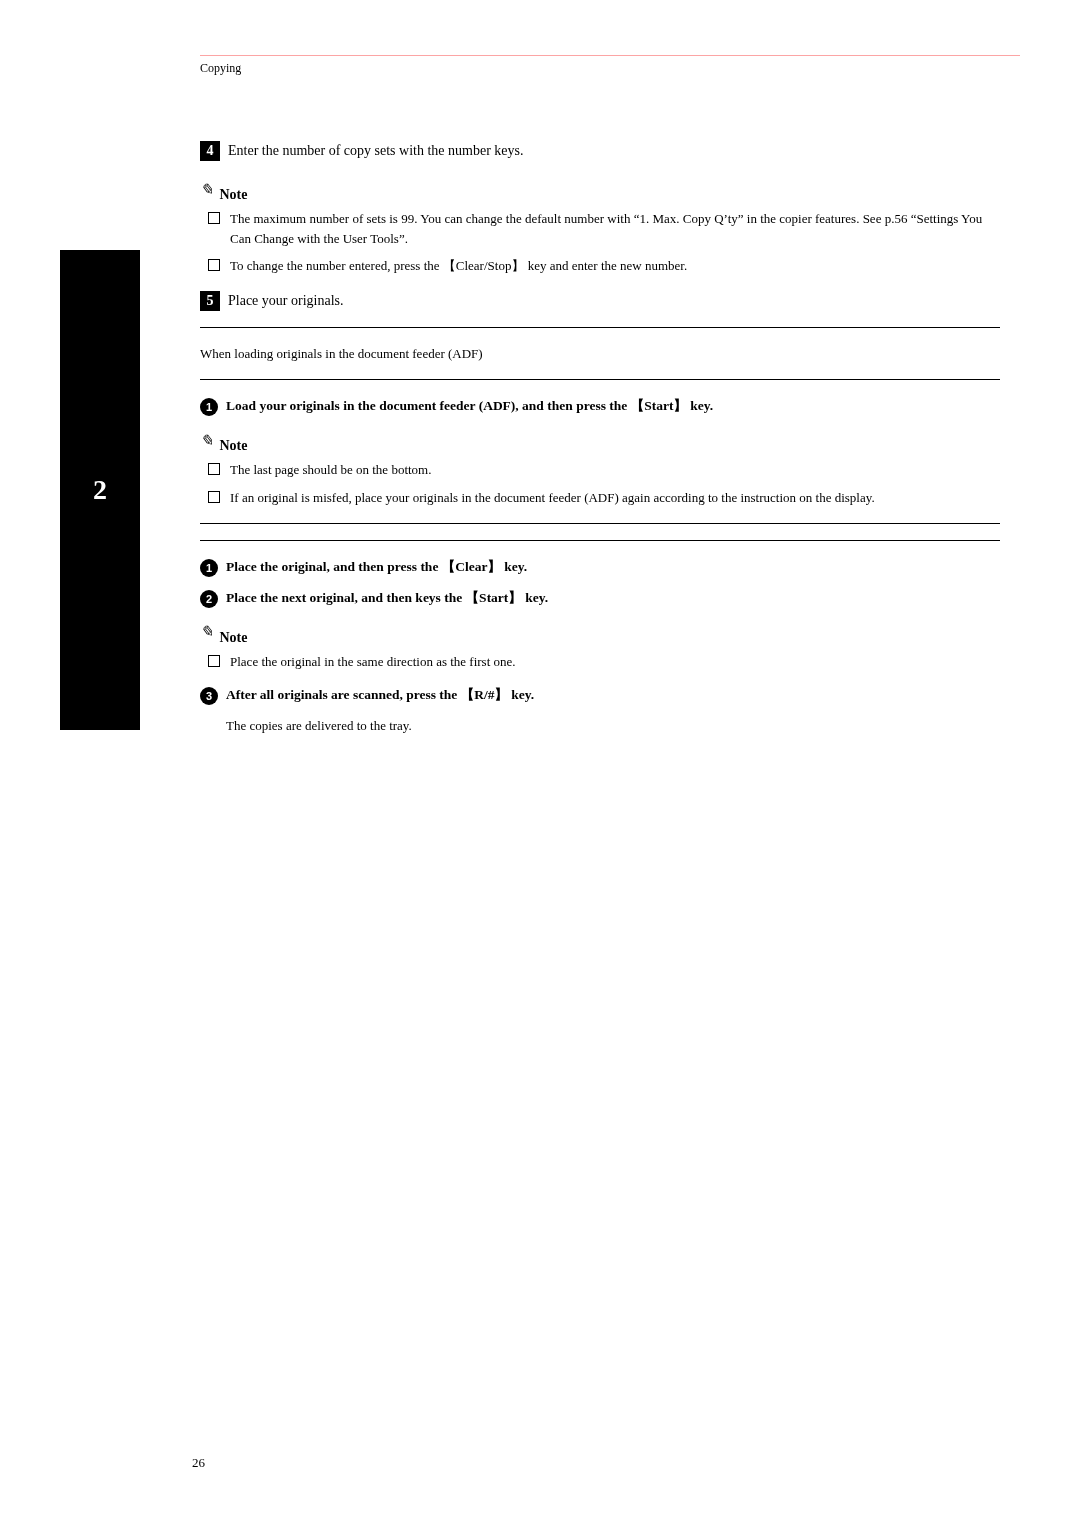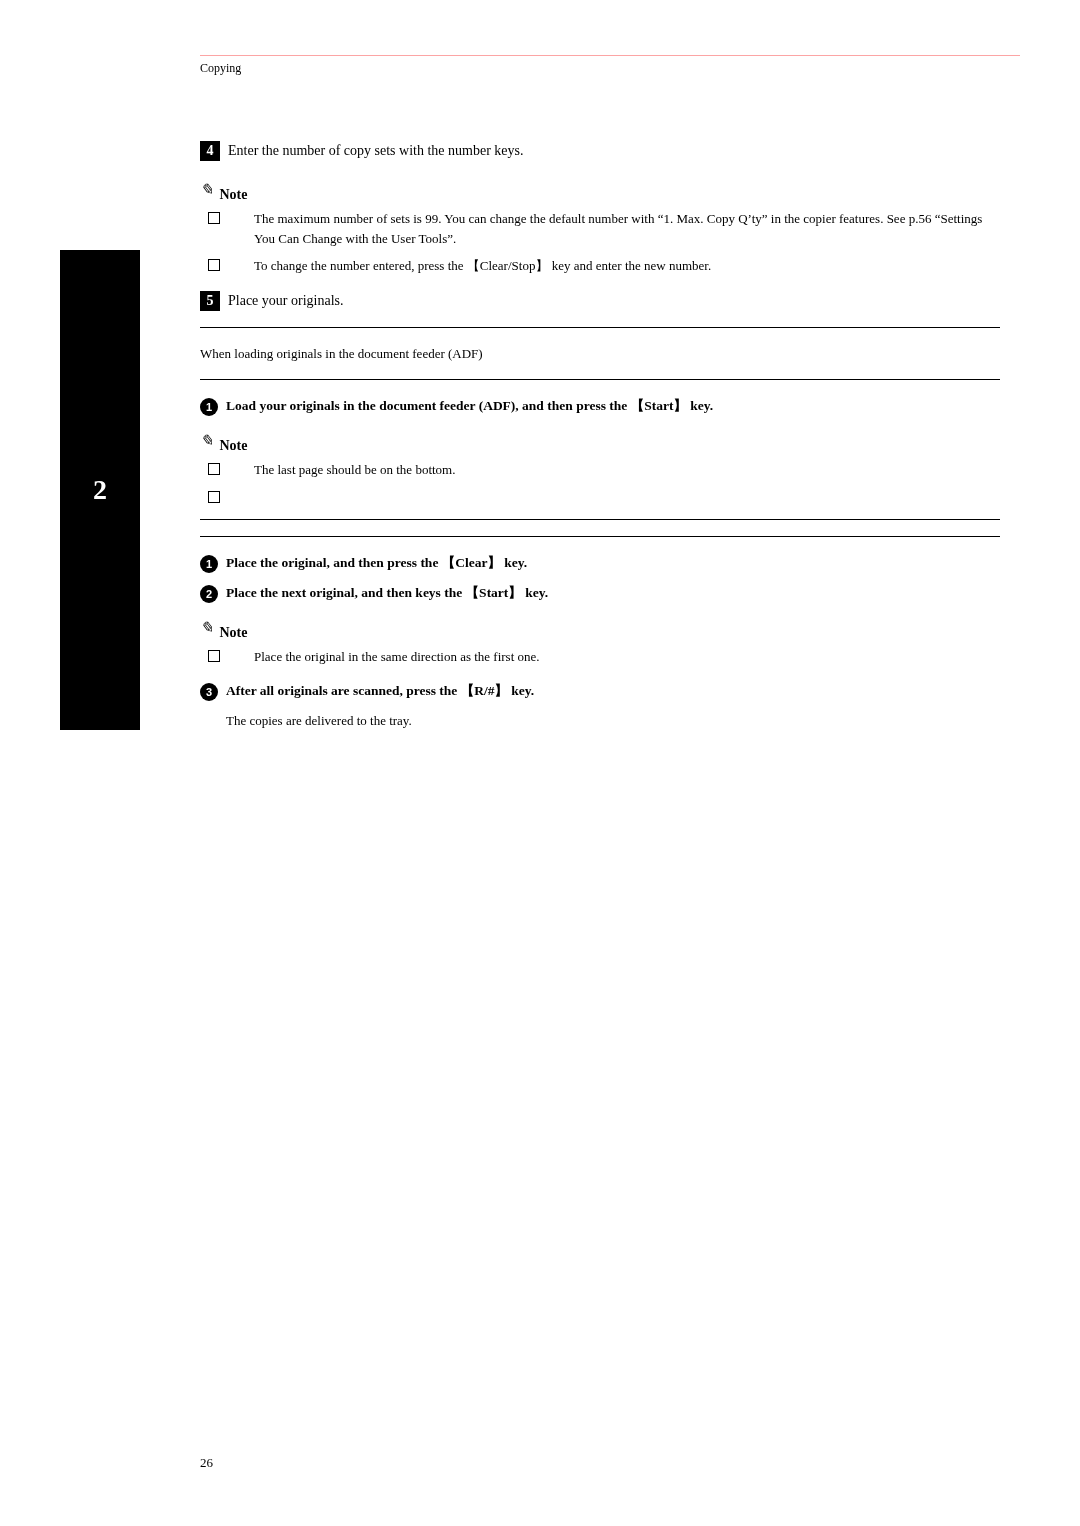--- a/index.html
+++ b/index.html
@@ -115,21 +115,20 @@
       font-weight: bold;
       font-family: 'Times New Roman', Times, serif;
       margin-top: 12px;
     }
 
     .note-item {
       display: flex;
       align-items: flex-start;
       margin-bottom: 8px;
       padding-left: 8px;
-      gap: 24px;
     }
 
     .checkbox-icon {
       width: 12px;
       height: 12px;
       border: 1px solid #000;
       margin-right: 10px;
       margin-top: 3px;
       flex-shrink: 0;
     }
@@ -179,21 +178,21 @@
     .sub-step-text {
       font-size: 13.5px;
       font-weight: bold;
       line-height: 1.5;
       font-family: 'Times New Roman', Times, serif;
     }
 
     .page-number {
       position: absolute;
       bottom: 55px;
-      left: 200px;
+      left: 192px;
       font-size: 13px;
       font-family: 'Times New Roman', Times, serif;
     }
   </style>
 </head>
 <body>
 
 <div class="page-container">
 
   <div class="header-bar">
@@ -248,20 +247,21 @@
       <div class="note-heading">
         <span class="note-icon">✎</span>
         <span class="note-label">Note</span>
       </div>
       <div class="note-item">
         <div class="checkbox-icon"></div>
         <span class="note-text">The last page should be on the bottom.</span>
       </div>
       <div class="note-item">
         <div class="checkbox-icon"></div>
+        <span class="note-text">If an original is misfed, place your originals in the document feeder (ADF) again according to the instruction on the display.</span>
       </div>
     </div>
 
     <hr class="divider">
 
 
     <hr class="divider">
 
     <div class="sub-step">
       <div class="circle-number">

